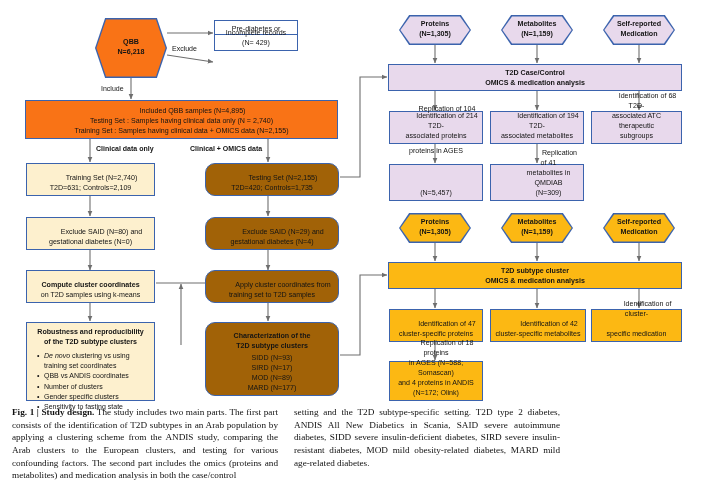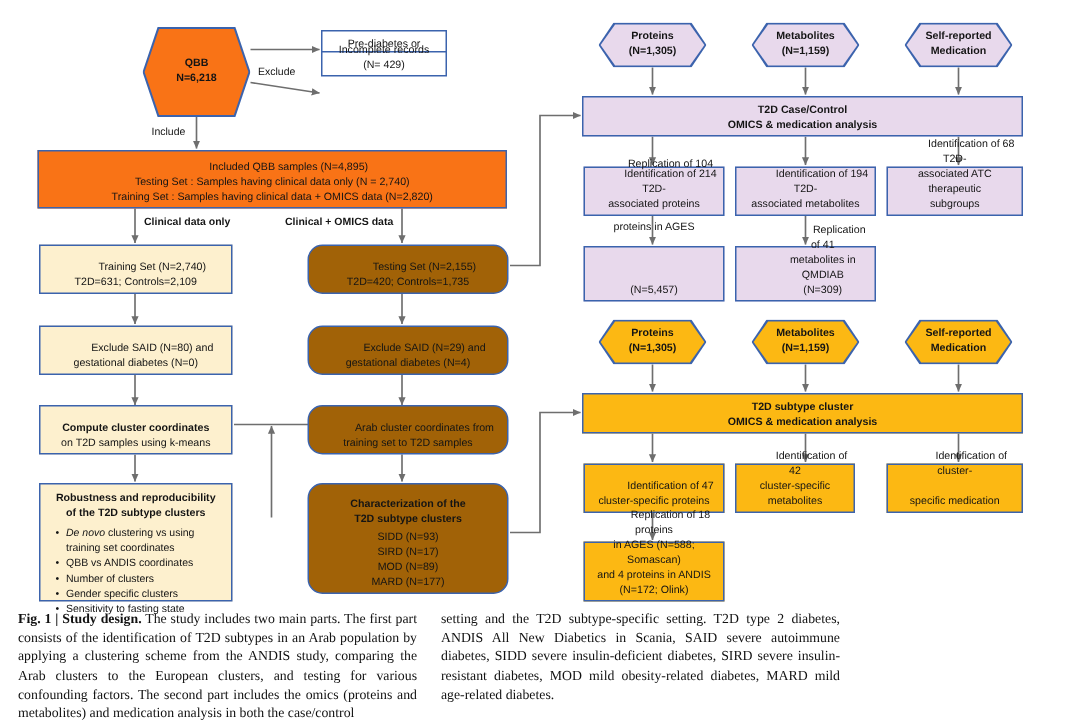--- a/index.html
+++ b/index.html
@@ -120,21 +120,21 @@
     <span>SAID (N=894)</span>
   </div>
   <div class="node white" style="left:214px;top:34px;width:84px;height:17px;">
     <span>Incomplete records</span>
     <span>(N= 429)</span>
   </div>
 
   <div class="node green" style="left:25px;top:100px;width:313px;height:39px;">
     <span><b>Included QBB samples</b> <span>(N=4,895)</span></span>
     <span>Testing Set : Samples having clinical data only (N = 2,740)</span>
-    <span>Training Set : Samples having clinical data + OMICS data (N=2,820)</span>
+    <span>Training Set : Samples having clinical data + OMICS data (N=2,155)</span>
   </div>
 
   <div class="lbl b" style="left:96px;top:144px;">Clinical data only</div>
   <div class="lbl b" style="left:190px;top:144px;">Clinical + OMICS data</div>
 
   <div class="node cream" style="left:26px;top:163px;width:129px;height:33px;">
     <span><b>Training Set</b> <span>(N=2,740)</span></span>
     <span>T2D=631; Controls=2,109</span>
   </div>
 
@@ -164,21 +164,21 @@
     <span><b>Testing Set</b> <span>(N=2,155)</span></span>
     <span>T2D=420; Controls=1,735</span>
   </div>
 
   <div class="node blue" style="left:205px;top:217px;width:134px;height:33px;">
     <span><b>Exclude</b><span> SAID (N=29) and</span></span>
     <span>gestational diabetes (N=4)</span>
   </div>
 
   <div class="node blue" style="left:205px;top:270px;width:134px;height:33px;">
-    <span><b>Arab cluster coordinates</b><span> from</span></span>
+    <span><b>Apply cluster coordinates</b><span> from</span></span>
     <span>training set to T2D samples</span>
   </div>
 
   <div class="node blue" style="left:205px;top:322px;width:134px;height:74px;">
     <span style="font-weight:bold">Characterization of the</span>
     <span style="font-weight:bold">T2D subtype clusters</span>
     <span class="sp"></span>
     <span>SIDD (N=93)</span>
     <span>SIRD (N=17)</span>
     <span>MOD (N=89)</span>
@@ -261,21 +261,21 @@
 
   <div class="node orange" style="left:388px;top:262px;width:294px;height:27px;">
     <span style="font-weight:bold">T2D subtype cluster</span>
     <span style="font-weight:bold">OMICS &amp; medication analysis</span>
   </div>
 
   <div class="node orange" style="left:389px;top:309px;width:94px;height:33px;">
     <span><b>Identification</b><span> of 47</span></span>
     <span>cluster-specific proteins</span>
   </div>
-  <div class="node orange" style="left:490px;top:309px;width:80px;height:33px;">
+  <div class="node orange" style="left:490px;top:309px;width:96px;height:33px;">
     <span><b>Identification</b><span> of 42</span></span>
     <span>cluster-specific metabolites</span>
   </div>
   <div class="node orange" style="left:591px;top:309px;width:91px;height:33px;gap:10px;">
     <span><b>Identification</b><span> of cluster-</span></span>
     <span>specific medication</span>
   </div>
 
   <div class="node orange" style="left:389px;top:361px;width:94px;height:40px;">
     <span><b>Replication</b><span> of 18 proteins</span></span>

